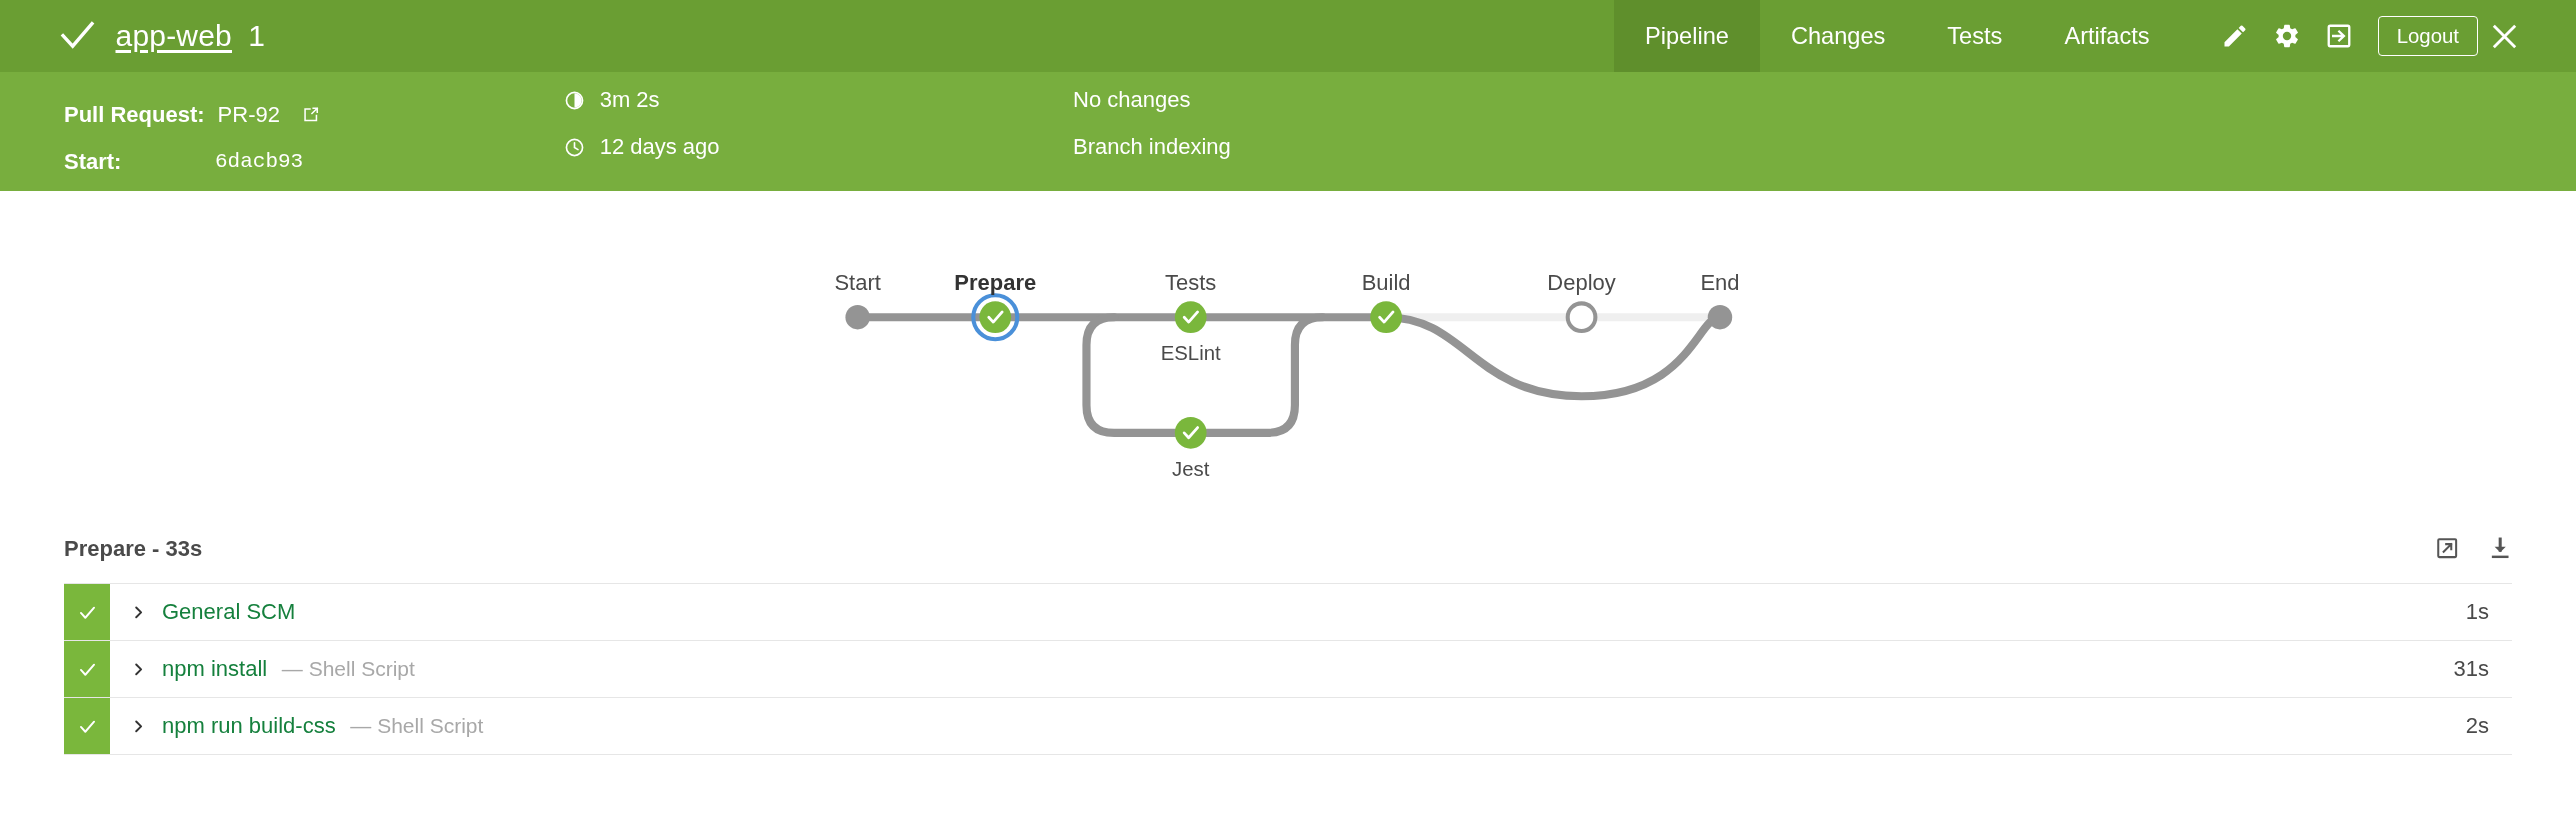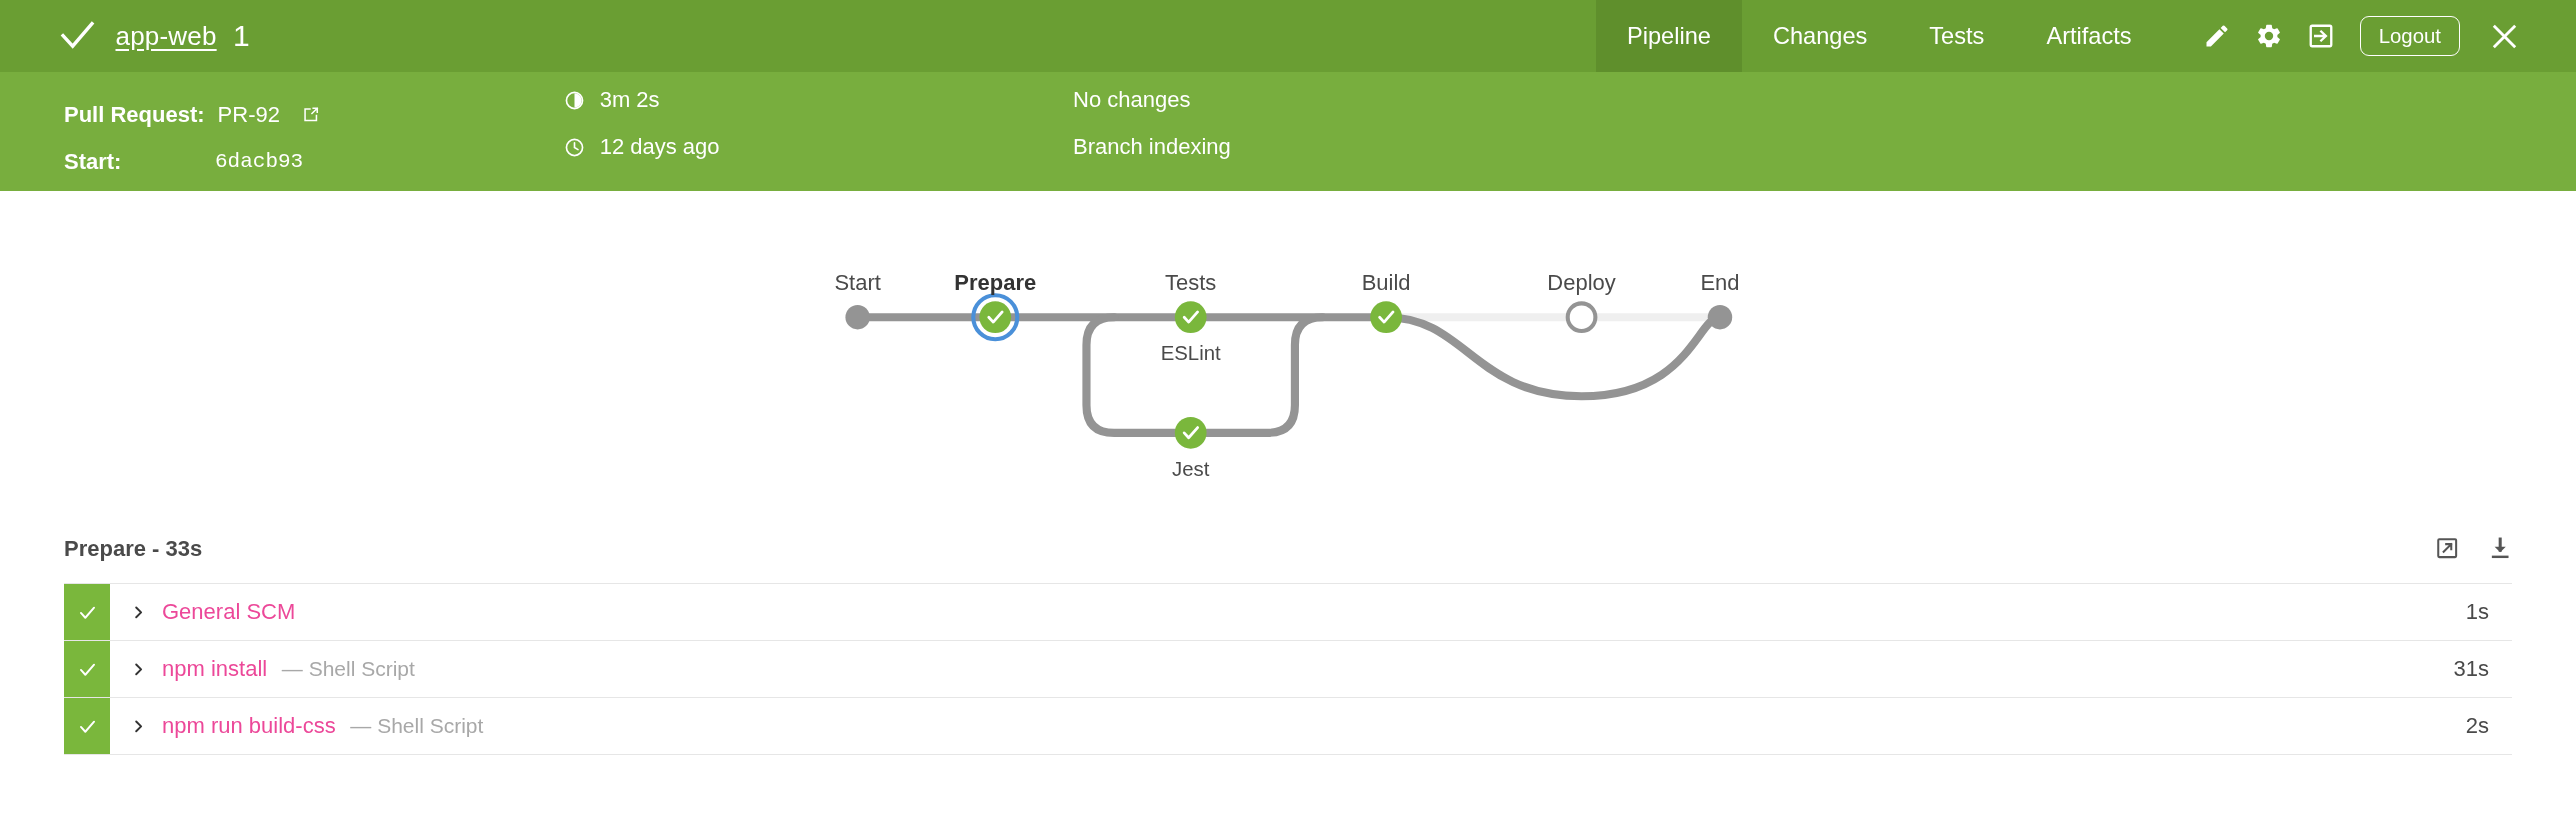--- a/index.html
+++ b/index.html
@@ -29,21 +29,21 @@
     min-width: 0;
   }
   .result-check {
     width: 37px;
     height: 37px;
     flex: 0 0 auto;
     margin-right: 19.5px;
   }
   .result-check svg { display: block; }
   .pipeline-name {
-    font-size: 26px;
+    font-size: 30px;
     color: #ffffff;
     text-decoration: underline;
     text-underline-offset: 4.1px;
     letter-spacing: 0.2px;
     white-space: nowrap;
   }
   .run-id {
     font-size: 30px;
     color: #ffffff;
     margin-left: 16.3px;
@@ -83,26 +83,25 @@
     width: 52px;
     height: 52px;
     display: flex;
     align-items: center;
     justify-content: center;
     cursor: pointer;
   }
   .icon-btn svg { display: block; }
   .logout-btn {
     border: 1.6px solid #ffffff;
-    border-radius: 9px;
+    border-radius: 4px;
     color: #ffffff;
     font-size: 20.4px;
     padding: 7.3px 18px;
     margin-left: 13px;
-    margin-right: 18px;
     background: transparent;
     cursor: pointer;
     font-family: "Liberation Sans", sans-serif;
     white-space: nowrap;
   }
 
   
   .metabar {
     height: 119px;
     background: #78ae3e;
@@ -205,21 +204,21 @@
   .step-chevron {
     width: 21px;
     flex: 0 0 21px;
     display: flex;
     align-items: center;
     justify-content: center;
     margin-right: 13px;
   }
   .step-name {
     font-size: 22px;
-    color: #ec4899;
+    color: #15803d;
     white-space: nowrap;
   }
   .step-type {
     font-size: 21px;
     color: #a8a8a8;
     margin-left: 14.7px;
     white-space: nowrap;
   }
   .step-duration {
     flex: 0 0 auto;

